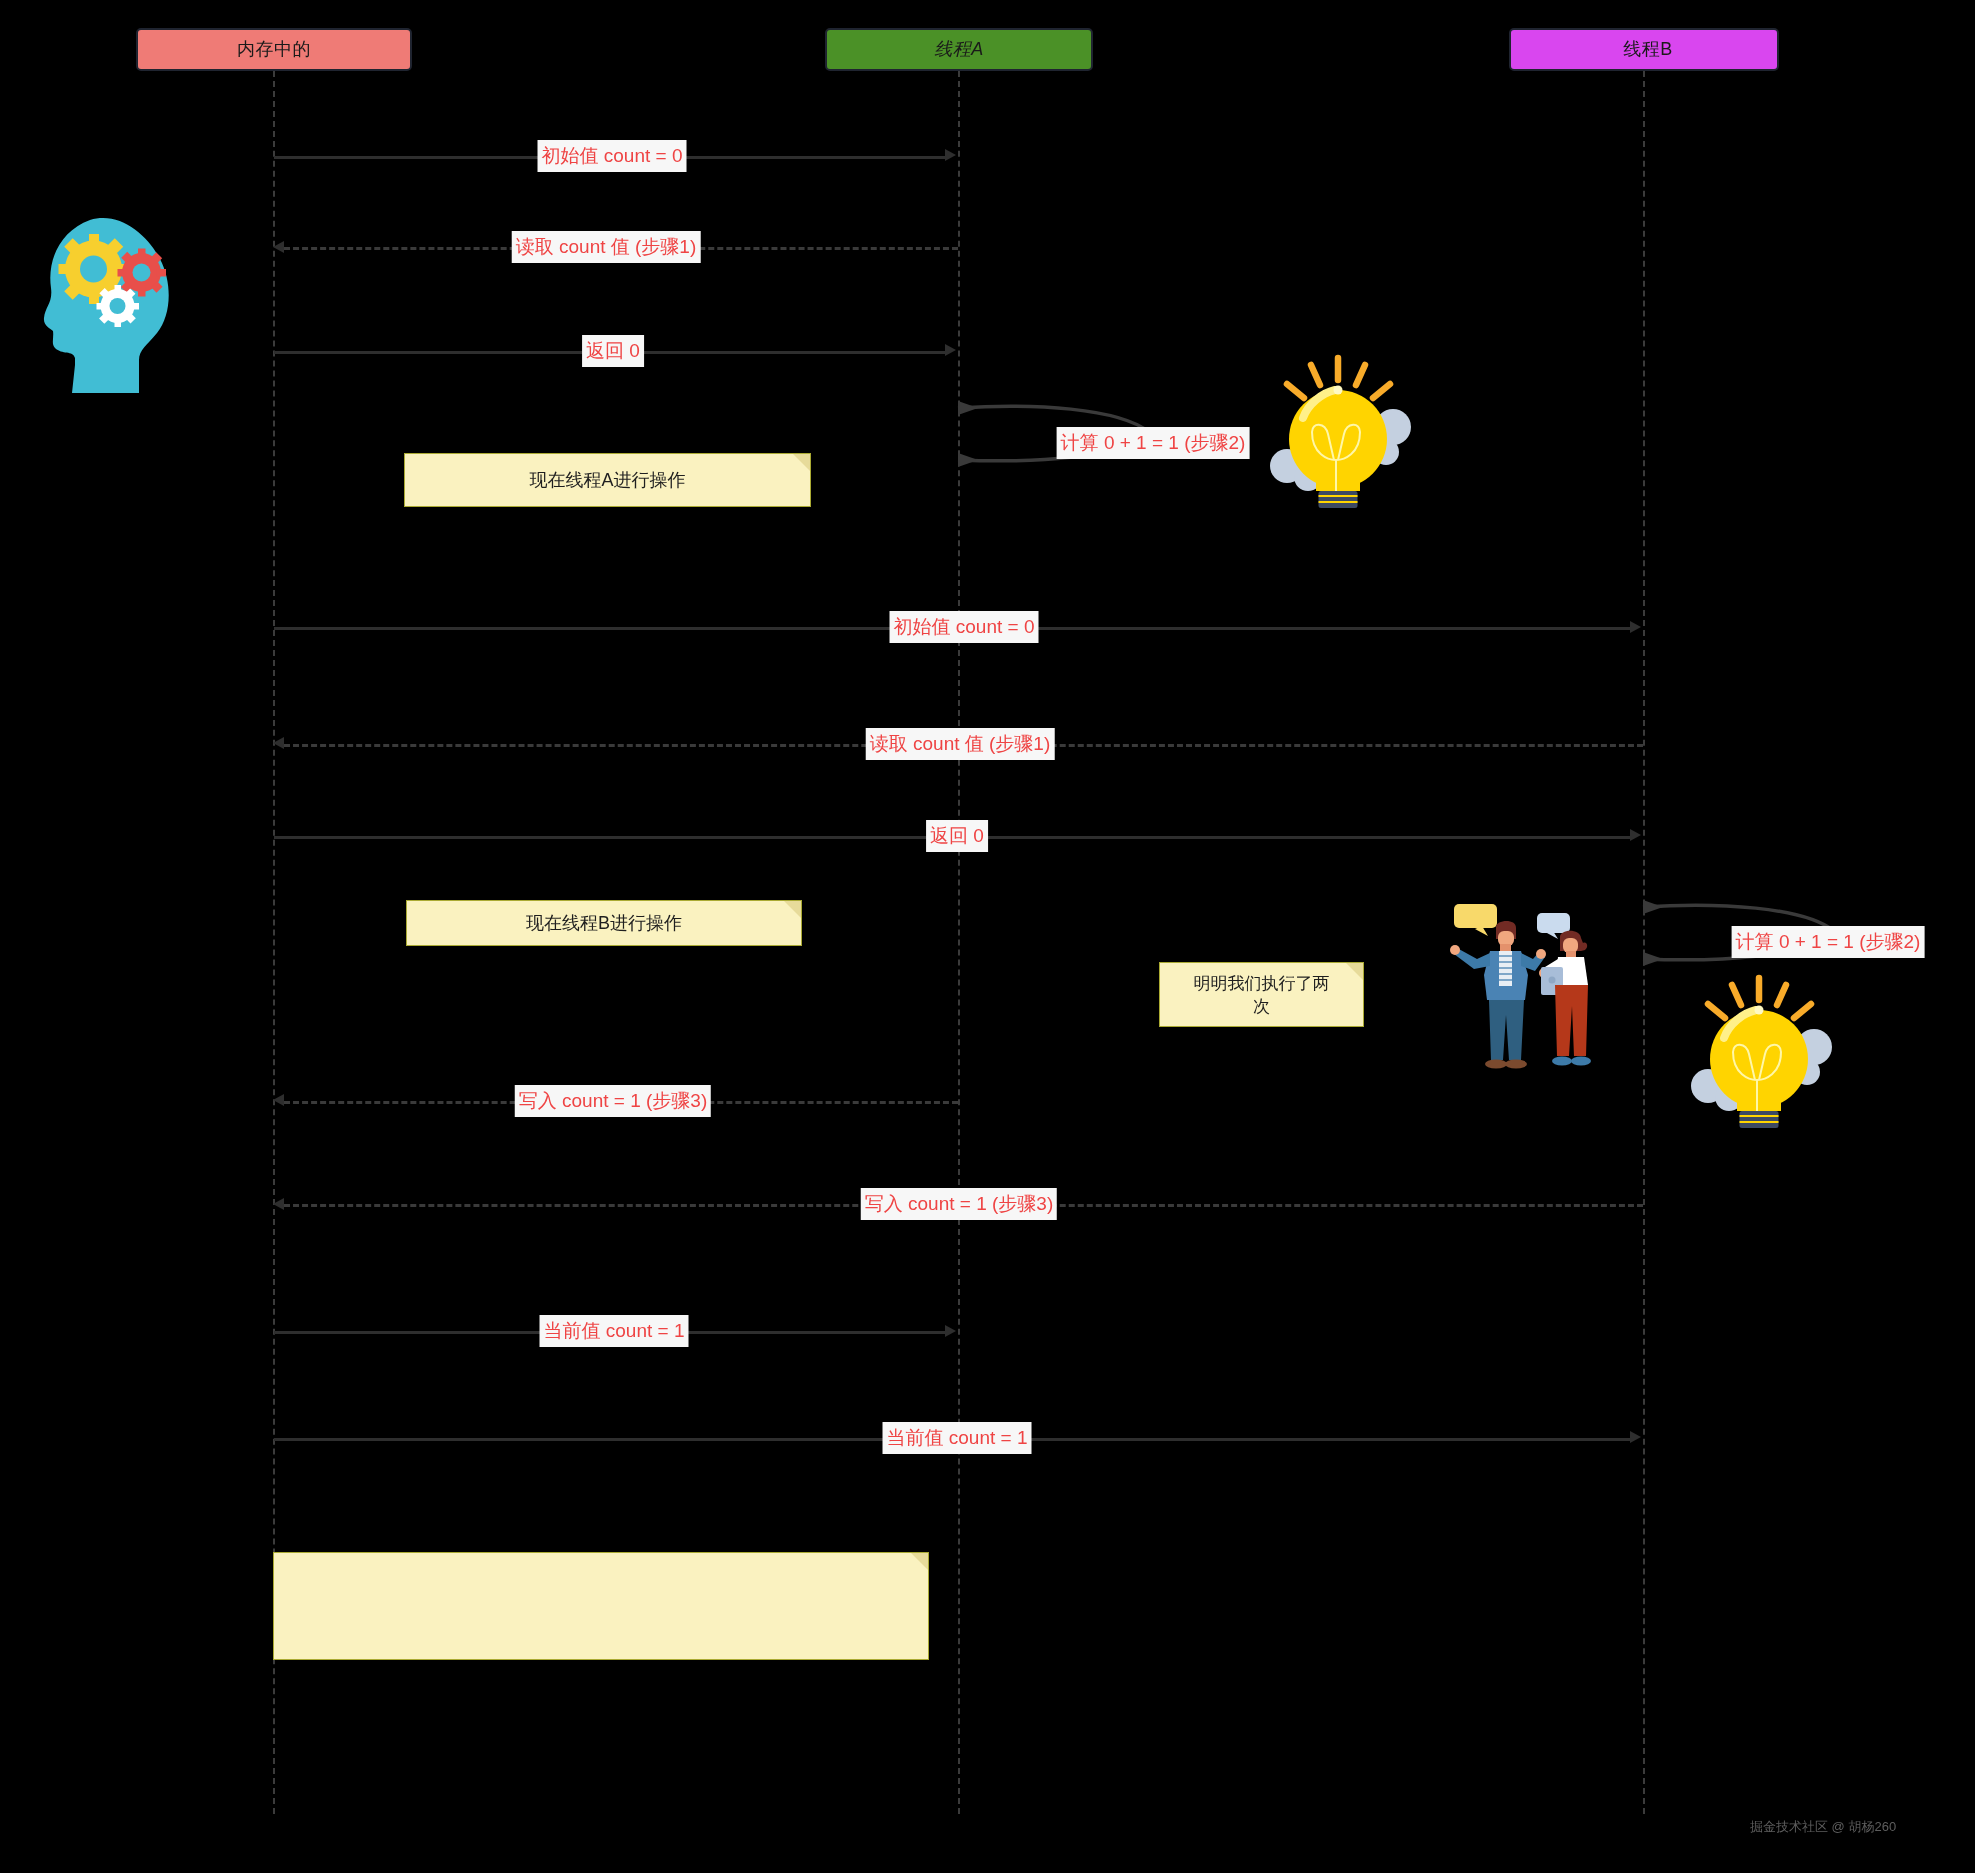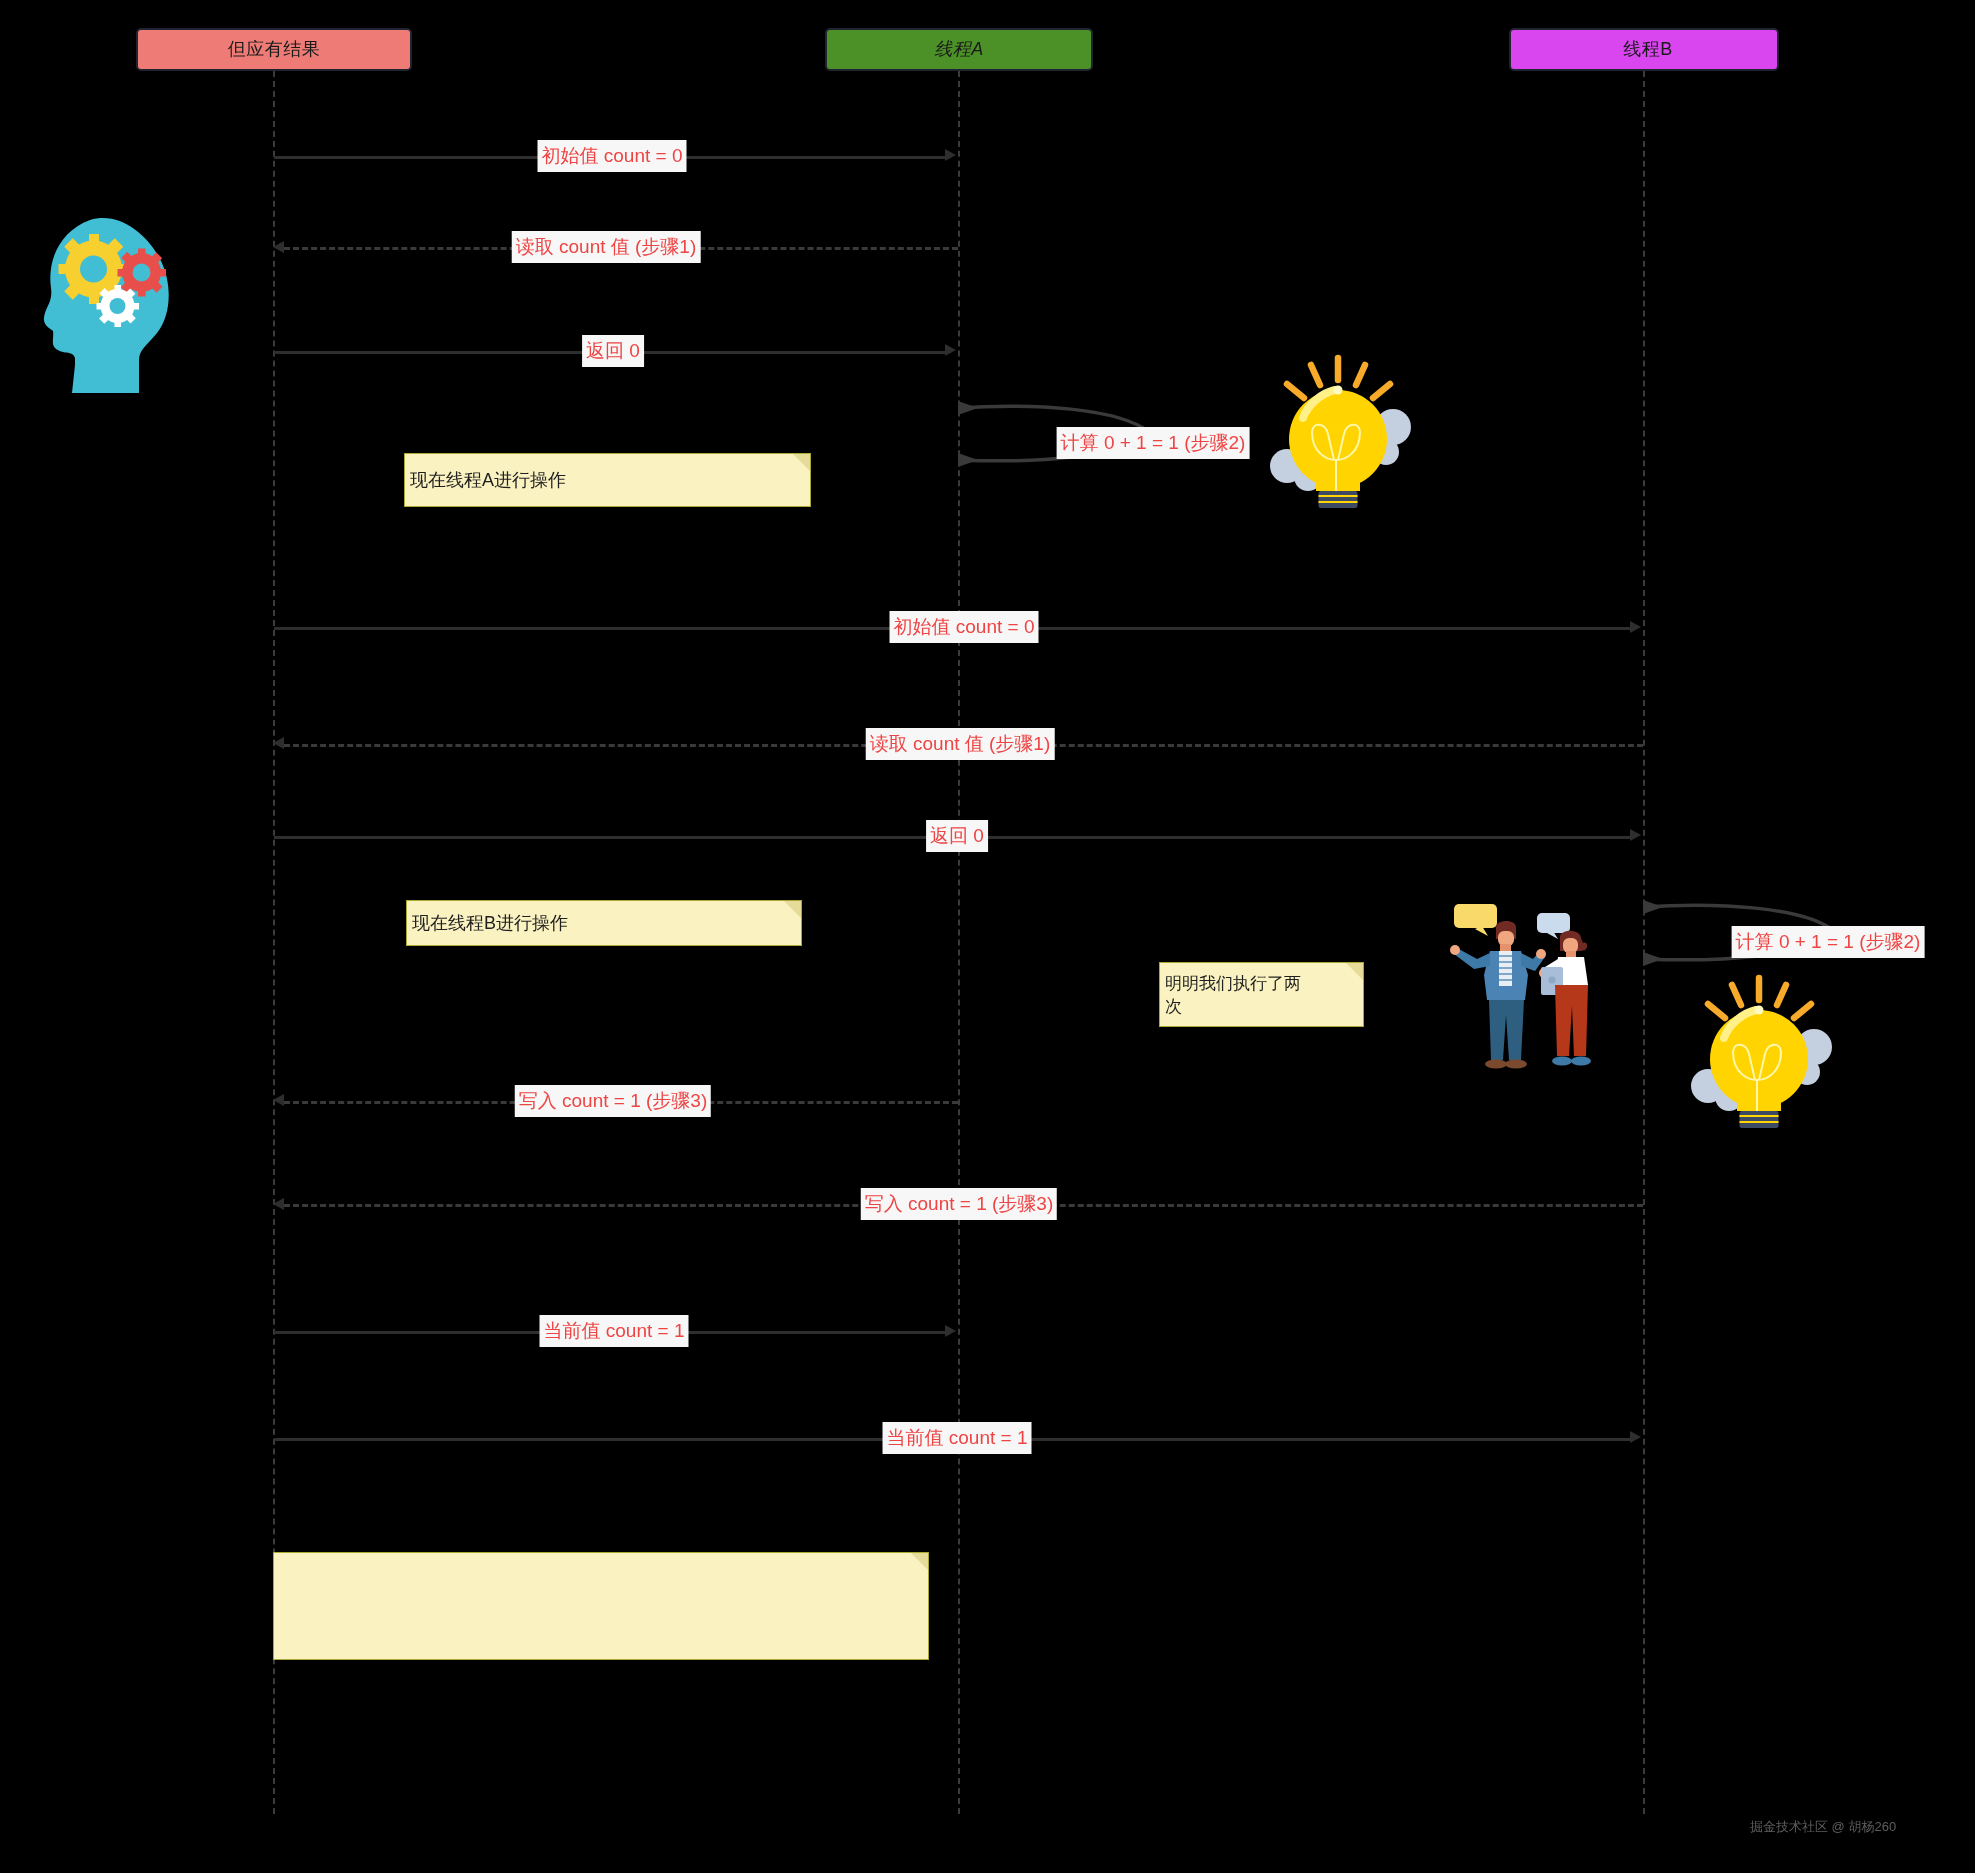--- a/index.html
+++ b/index.html
@@ -86,22 +86,22 @@
     position: absolute;
     background: #faf2c0;
     border: 1.5px solid #aaaa33;
     box-sizing: border-box;
     color: #1f1f1f;
     font-size: 18px;
     line-height: 26px;
     display: flex;
     align-items: center;
     justify-content: center;
-    text-align: left;
-    padding: 5px 5px;
+    text-align: center;
+    padding: 5px 18px;
   }
   .note .fold {
     position: absolute;
     top: 0; right: 0;
     width: 0; height: 0;
     border-top: 17px solid #e7db9a;
     border-left: 17px solid transparent;
   }
   .note-text { width: 100%; white-space: pre-line; }
 
@@ -117,21 +117,21 @@
     white-space: nowrap;
     opacity: 0.85;
   }
 </style>
 </head>
 <body>
 
 <div id="canvas">
 
   <div class="participant p-memory" style="left:136px; top:27.5px; width:276px;">
-    <span>但应有结果</span>
+    <span>内存中的</span>
   </div>
   <div class="participant p-thread-a" style="left:825px; top:27.5px; width:268px;">
     <span>线程A</span>
   </div>
   <div class="participant p-thread-b" style="left:1509px; top:27.5px; width:270px;">
     <span>线程B</span>
   </div>
 
   <div class="lifeline" style="left:273px; top:71px; height:1743px;"></div>
   <div class="lifeline" style="left:958px; top:71px; height:1743px;"></div>

